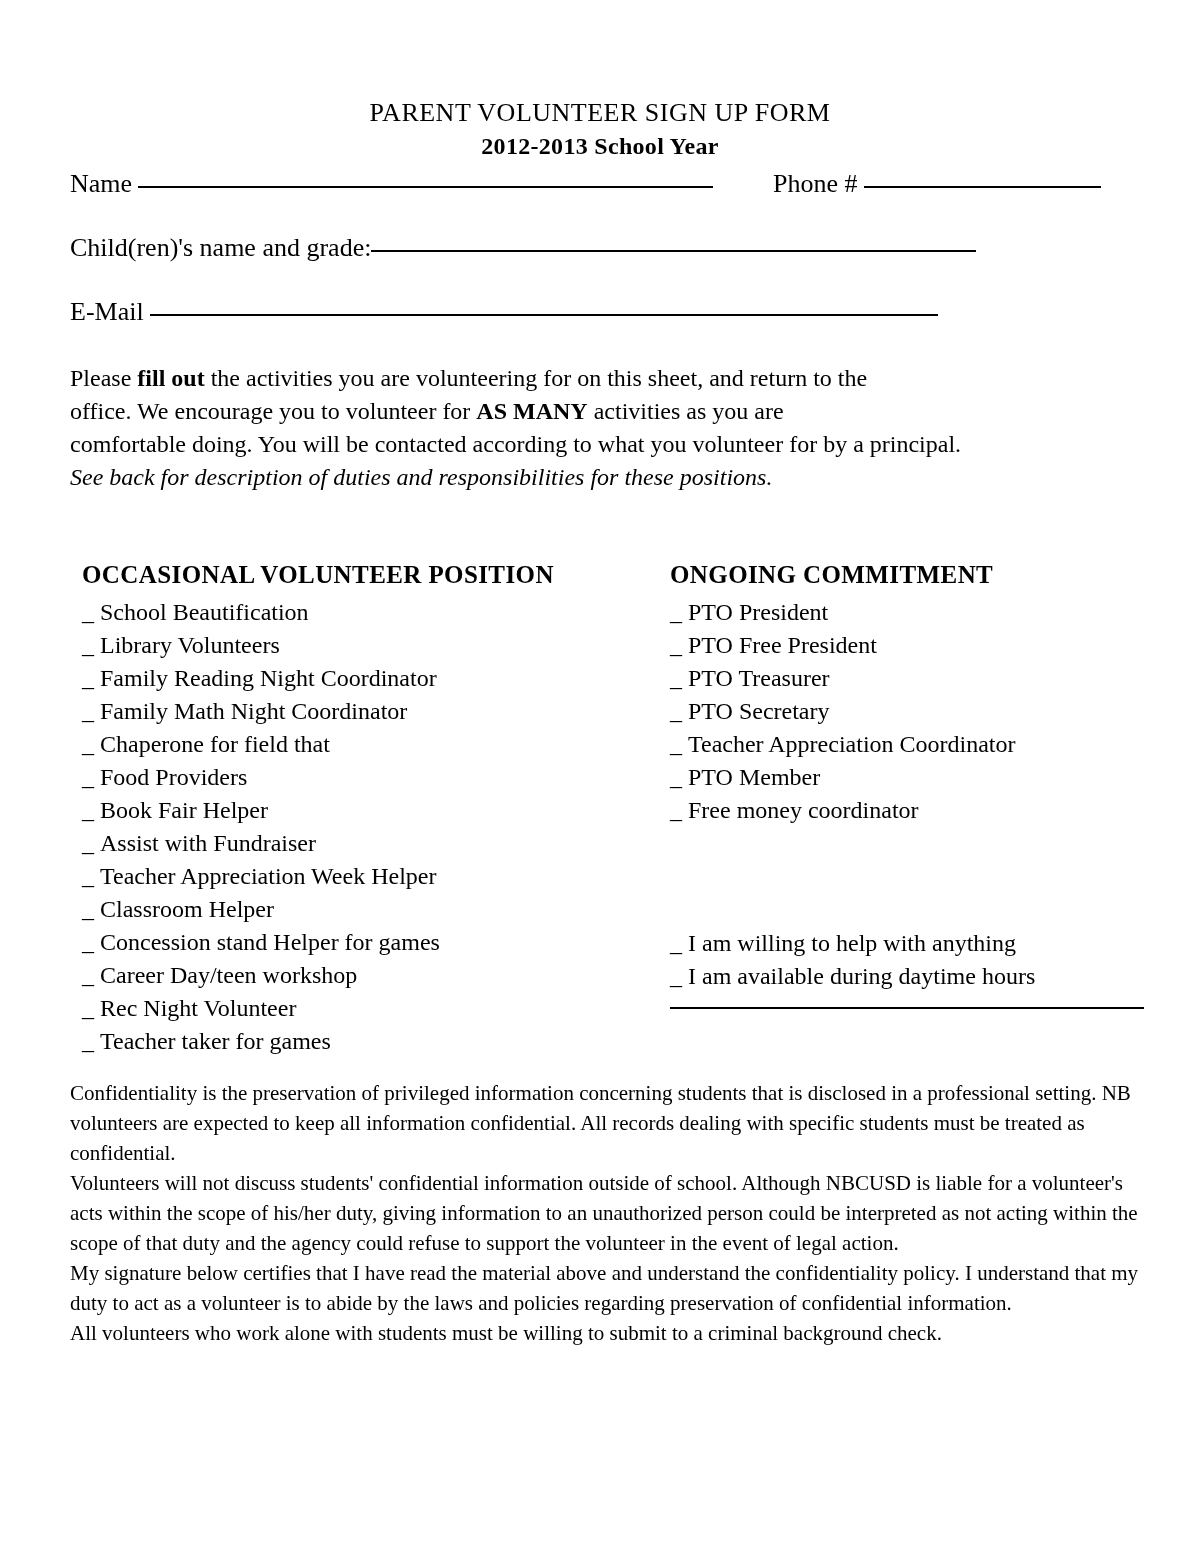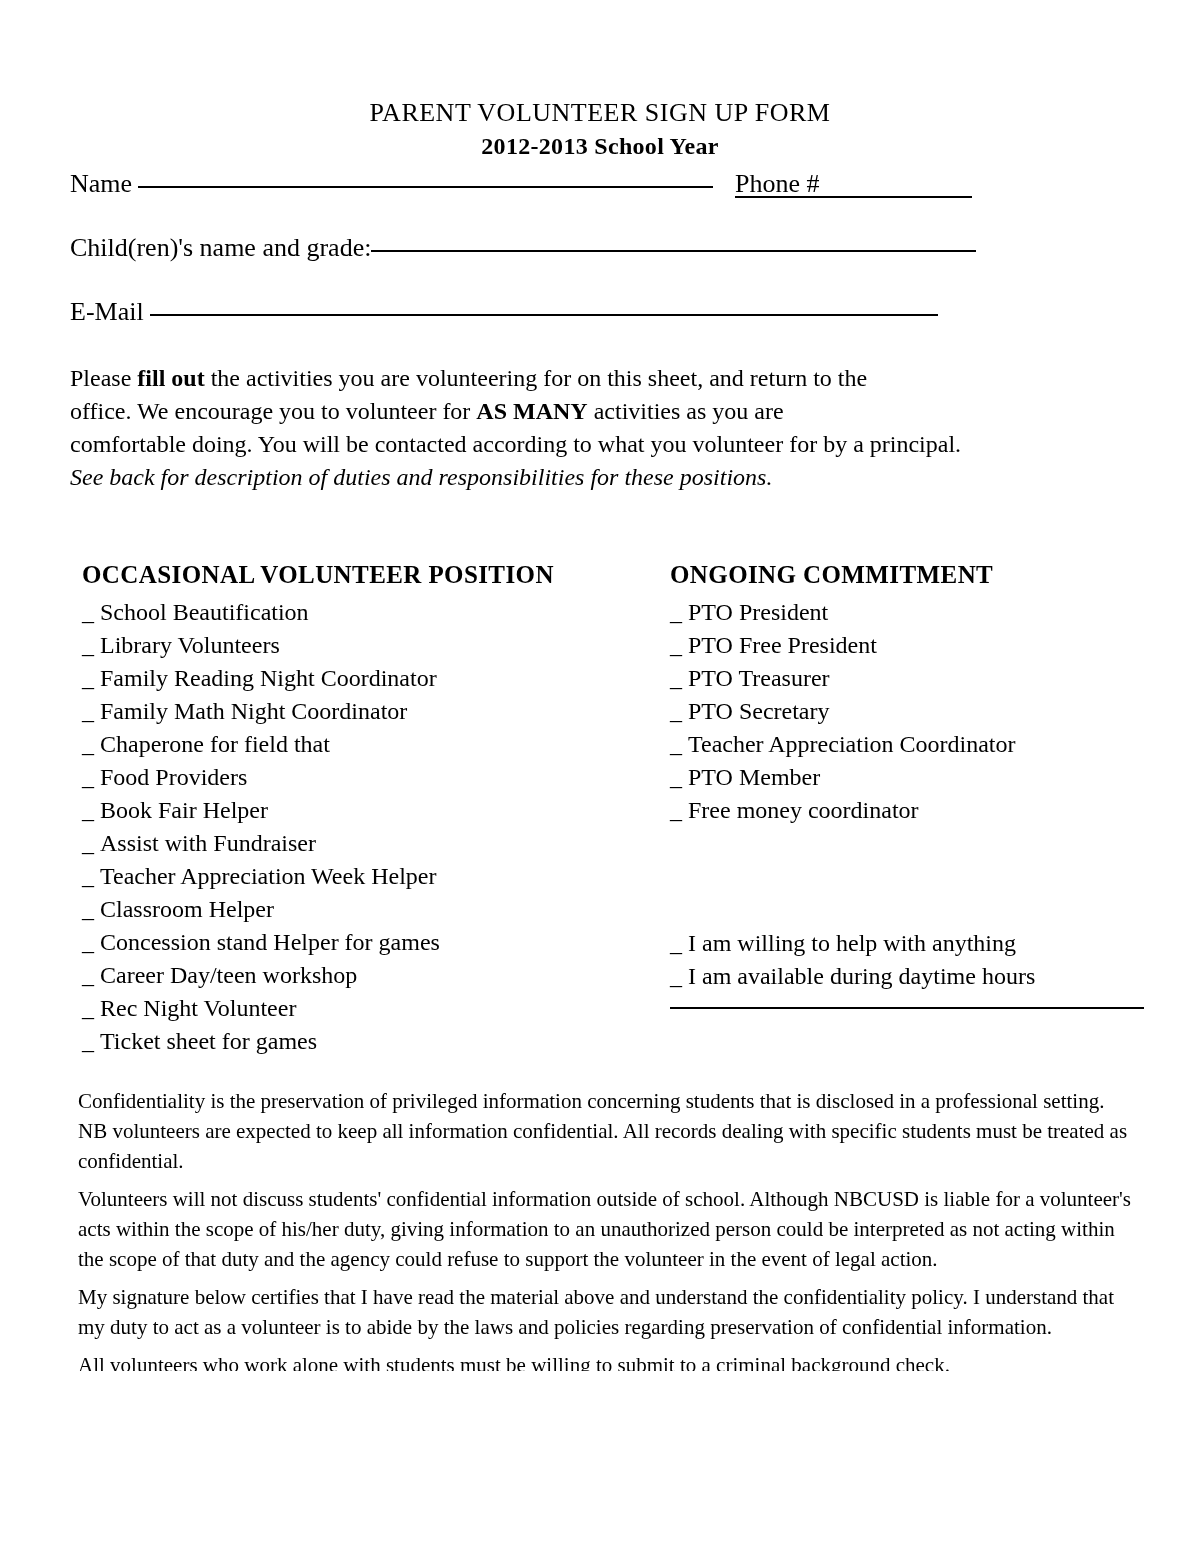--- a/index.html
+++ b/index.html
@@ -51,21 +51,21 @@
   .field-label { padding-right: 6px; }
   .rule {
     display: inline-block;
     border-bottom: 2.5px solid #000;
     height: 0;
     position: relative;
     top: -4px;
   }
 
   #row-name      { left: 70px;  top: 168px; }
-  #row-phone     { left: 735px; top: 168px; flex-direction: column; }
+  #row-phone     { left: 773px; top: 168px; }
   #row-children  { left: 70px;  top: 232px; }
   #row-email     { left: 70px;  top: 296px; }
 
   
   .instructions {
     position: absolute;
     left: 70px;
     top: 362px;
     width: 1030px;
     font-size: 24px;
@@ -110,21 +110,21 @@
   
   .confidentiality {
     position: absolute;
     left: 70px;
     top: 1078px;
     width: 1075px;
     font-size: 21px;
     line-height: 30px;
     font-stretch: condensed;
   }
-  .confidentiality p { margin: 8px; }
+  .confidentiality p { margin: 0; }
 
   
   #row-signature { left: 70px; top: 1452px; }
 </style>
 </head>
 <body>
 
 <div class="page">
 
   <div class="title-block">
@@ -168,21 +168,21 @@
         <li class="check-item"><span class="blank-mark">_</span><span>Family Math Night Coordinator</span></li>
         <li class="check-item"><span class="blank-mark">_</span><span>Chaperone for field that</span></li>
         <li class="check-item"><span class="blank-mark">_</span><span>Food Providers</span></li>
         <li class="check-item"><span class="blank-mark">_</span><span>Book Fair Helper</span></li>
         <li class="check-item"><span class="blank-mark">_</span><span>Assist with Fundraiser</span></li>
         <li class="check-item"><span class="blank-mark">_</span><span>Teacher Appreciation Week Helper</span></li>
         <li class="check-item"><span class="blank-mark">_</span><span>Classroom Helper</span></li>
         <li class="check-item"><span class="blank-mark">_</span><span>Concession stand Helper for games</span></li>
         <li class="check-item"><span class="blank-mark">_</span><span>Career Day/teen workshop</span></li>
         <li class="check-item"><span class="blank-mark">_</span><span>Rec Night Volunteer</span></li>
-        <li class="check-item"><span class="blank-mark">_</span><span>Ticket sheet for games</span></li>
+        <li class="check-item"><span class="blank-mark">_</span><span>Teacher taker for games</span></li>
       </ul>
   </div>
 
   <div class="col" id="col-right">
     <div class="col-heading">ONGOING COMMITMENT</div>
     <ul class="check-list" id="right-list">
         <li class="check-item"><span class="blank-mark">_</span><span>PTO President</span></li>
         <li class="check-item"><span class="blank-mark">_</span><span>PTO Free President</span></li>
         <li class="check-item"><span class="blank-mark">_</span><span>PTO Treasurer</span></li>
         <li class="check-item"><span class="blank-mark">_</span><span>PTO Secretary</span></li>

